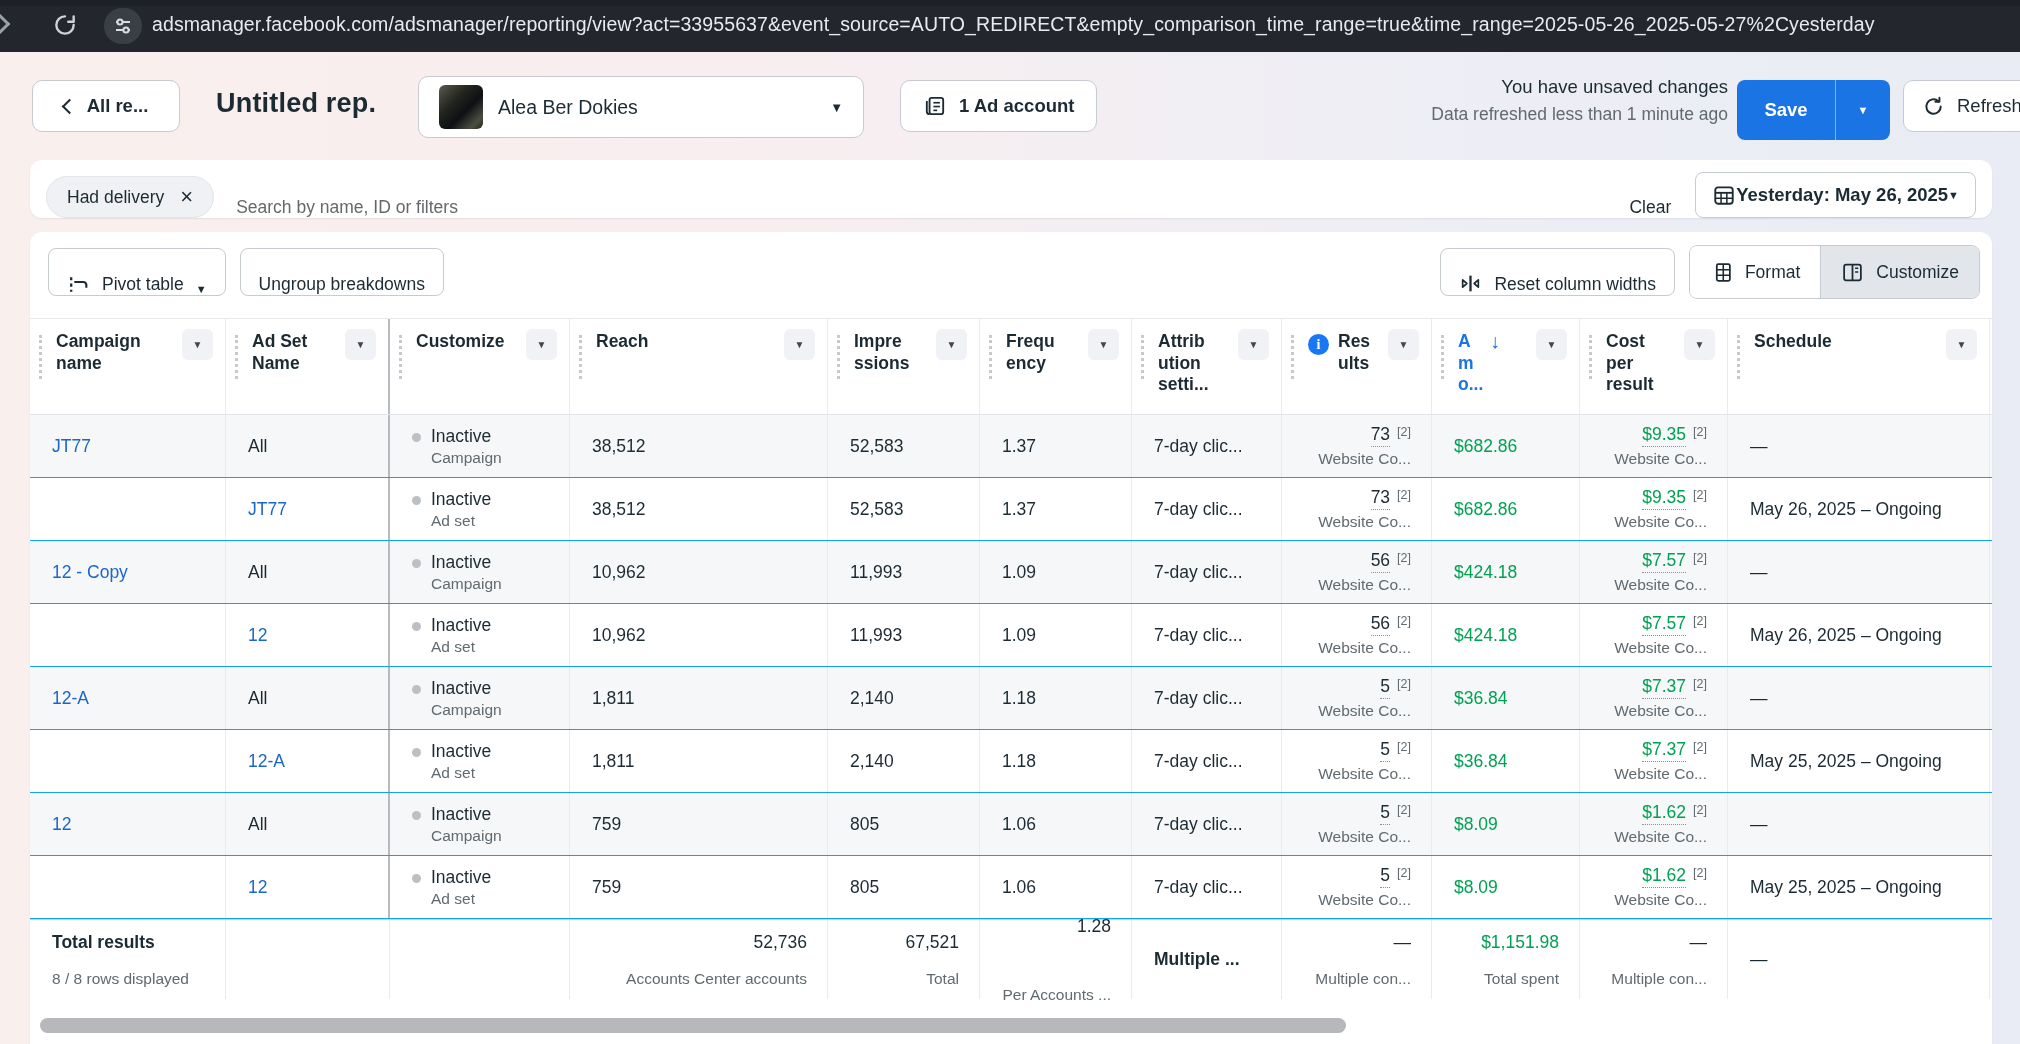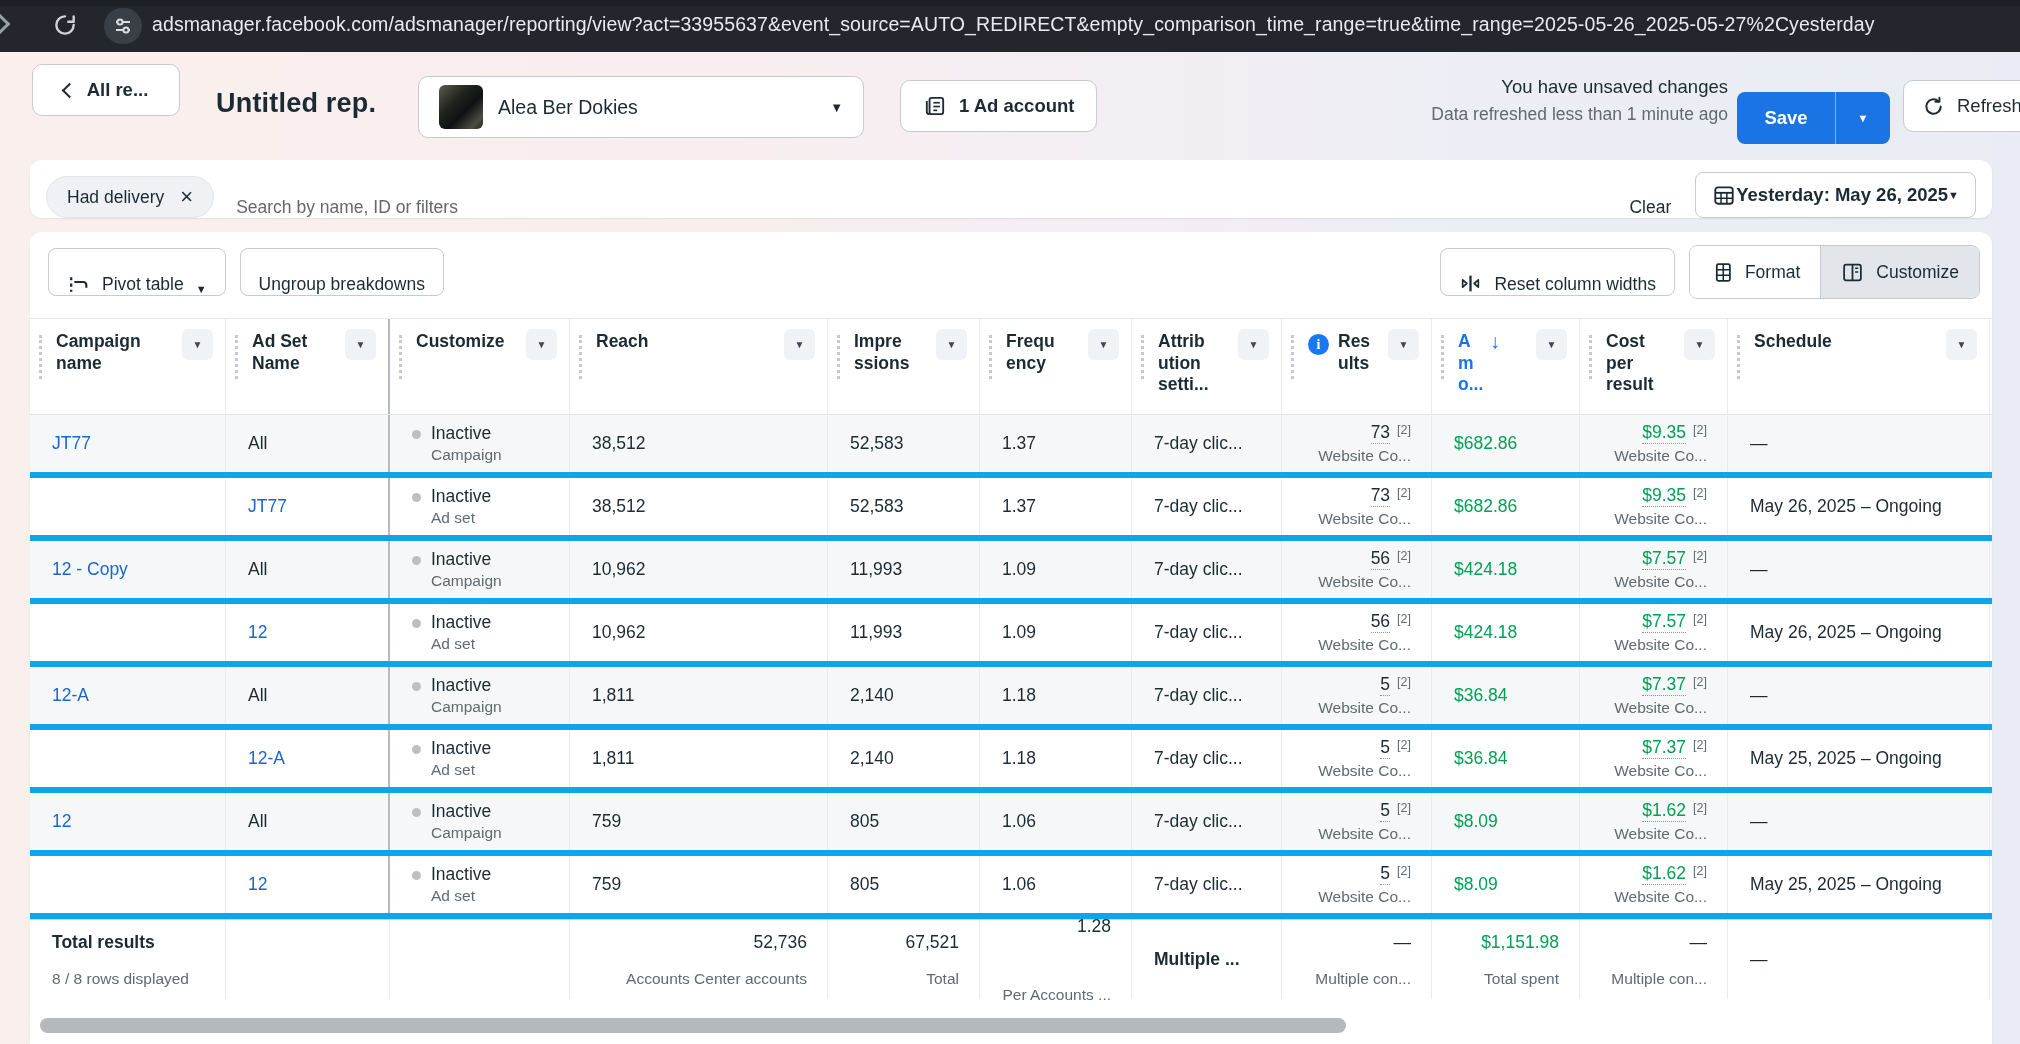--- a/index.html
+++ b/index.html
@@ -18,37 +18,37 @@
   .chrome .reload { position:absolute; left:52px; top:12px; }
   .chrome .pill { position:absolute; left:104px; top:8px; width:38px; height:36px; border-radius:18px;
     background:#3a3e46; display:flex; align-items:center; justify-content:center; cursor:pointer; }
   .chrome .url { position:absolute; left:152px; top:13px; font-size:19.5px; color:#e8eaed;
     white-space:nowrap; letter-spacing:.1px; }
 
   
   .topbar { position:absolute; top:52px; left:0; width:100%; height:108px; }
   .btn { background:#fff; border:1px solid #c6cad1; border-radius:10px; cursor:pointer;
     display:flex; align-items:center; font-family:inherit; color:#1c2b33; }
-  .backbtn { position:absolute; left:32px; top:12px; height:52px; width:148px; justify-content:center; gap:12px;
+  .backbtn { position:absolute; left:32px; top:28px; height:52px; width:148px; justify-content:center; gap:12px;
     font-size:18.5px; font-weight:700; }
   .chev-left { width:11px; height:11px; border-left:2.5px solid #1c2b33; border-bottom:2.5px solid #1c2b33;
     transform:rotate(45deg); display:inline-block; }
   .reptitle { position:absolute; left:216px; top:36px; font-size:27px; font-weight:700; letter-spacing:.2px; }
   .acctsel { position:absolute; left:418px; top:24px; width:446px; height:62px; padding:0 20px; gap:15px; }
   .avatar { width:44px; height:44px; border-radius:6px; flex:none;
     background:linear-gradient(135deg,#5a5c50 0%,#23251f 35%,#0e1013 60%,#4c4e42 85%,#202219 100%); }
   .acctname { font-size:19.5px; font-weight:500; }
   .caret { font-size:11px; color:#1c2b33; line-height:1; }
   .acctsel .caret { margin-left:auto; font-size:13px; }
   .adacct { position:absolute; left:900px; top:28px; height:52px; padding:0 22px; gap:12px;
     font-size:18.5px; font-weight:700; }
   .statusblock { position:absolute; right:292px; top:24px; text-align:right; }
   .statusblock .l1 { font-size:18.5px; color:#1c2b33; }
   .statusblock .l2 { font-size:17.5px; color:#606a70; margin-top:6px; }
-  .savewrap { position:absolute; left:1737px; top:40px; height:52px; display:flex; border-radius:8px; overflow:hidden; }
+  .savewrap { position:absolute; left:1737px; top:28px; height:60px; display:flex; border-radius:8px; overflow:hidden; }
   .savemain { width:98px; background:#1b74e4; color:#fff; border:none; font-size:18.5px; font-weight:600;
     font-family:inherit; cursor:pointer; }
   .savecaret { width:55px; background:#1b74e4; border:none; border-left:1px solid rgba(255,255,255,.45);
     color:#fff; font-size:11px; cursor:pointer; }
   .refreshbtn { position:absolute; left:1903px; top:28px; height:52px; width:170px; padding:0 18px; gap:12px;
     font-size:18.5px; font-weight:500; border-radius:10px; }
 
   
   .filtercard { position:absolute; left:30px; top:160px; width:1962px; height:58px; background:#fff;
     border-radius:12px; box-shadow:0 1px 2px rgba(0,0,0,.07); display:flex; align-items:flex-end; padding:0 16px; }
@@ -82,21 +82,21 @@
   .hlabel { font-size:17.5px; font-weight:700; line-height:1.24; white-space:pre-line; color:#1c2b33; }
   .hlabel.sorted { color:#1b74e4; }
   .hlabel.withinfo { margin-left:30px; }
   .hinfo { position:absolute; left:26px; top:15px; width:21px; height:21px; border-radius:50%;
     background:#1877f2; color:#fff; font-size:14px; font-weight:700; display:flex; align-items:center;
     justify-content:center; cursor:pointer; font-family:"Liberation Serif",serif; }
   .sortarrow { position:absolute; left:58px; top:11px; color:#1b74e4; font-size:20px; }
   .hcaret { position:absolute; top:10px; right:12px; width:31px; height:31px; border:none; border-radius:6px;
     background:#f0f2f5; color:#42464d; font-size:10px; cursor:pointer; }
   .tbody { }
-  .trow { display:flex; height:63px; border-bottom:6px solid #0ea5e9; background:#fff; }
+  .trow { display:flex; height:63px; border-bottom:1px solid #0ea5e9; background:#fff; }
   .trow.shaded { background:#f6f7f8; }
   .cell { height:100%; display:flex; flex-direction:column; justify-content:center; align-items:flex-start;
     padding:0 20px 0 22px; border-right:1px solid #e9ebee; flex:none; font-size:17.5px; color:#1c2b33; }
   .cell.heavy { border-right:2px solid #b7bbc1; }
   .cell.r { align-items:flex-end; }
   .link { color:#1b66c9; cursor:pointer; }
   .dwrap { display:flex; gap:10px; align-items:flex-start; }
   .ddot { width:9px; height:9px; border-radius:50%; background:#bcc0c5; margin-top:7px; flex:none; }
   .dstatus { font-size:17.5px; color:#1c2b33; }
   .dlevel { font-size:15.5px; color:#606a70; margin-top:2px; }

